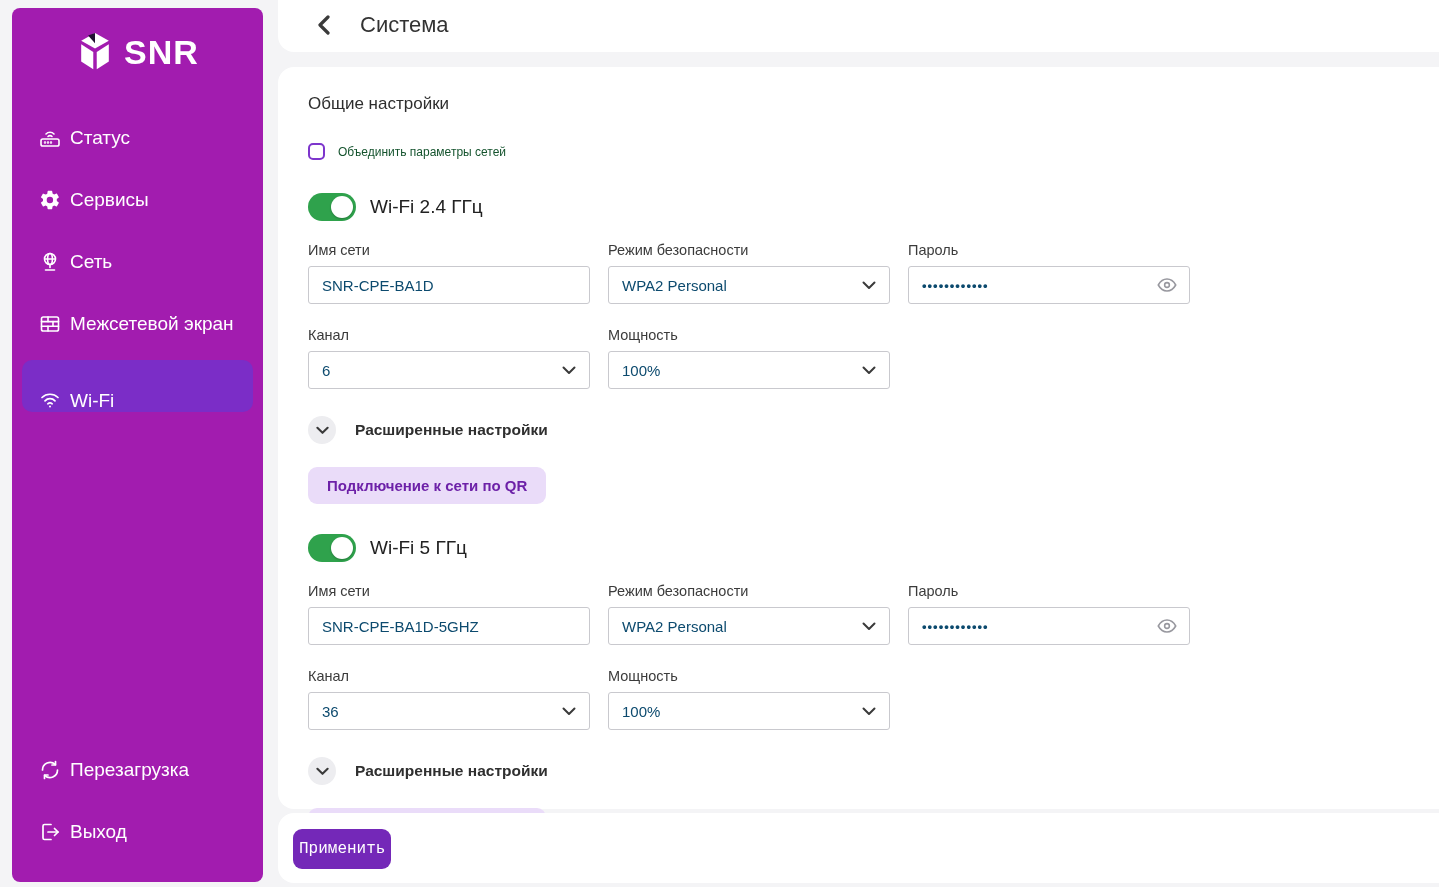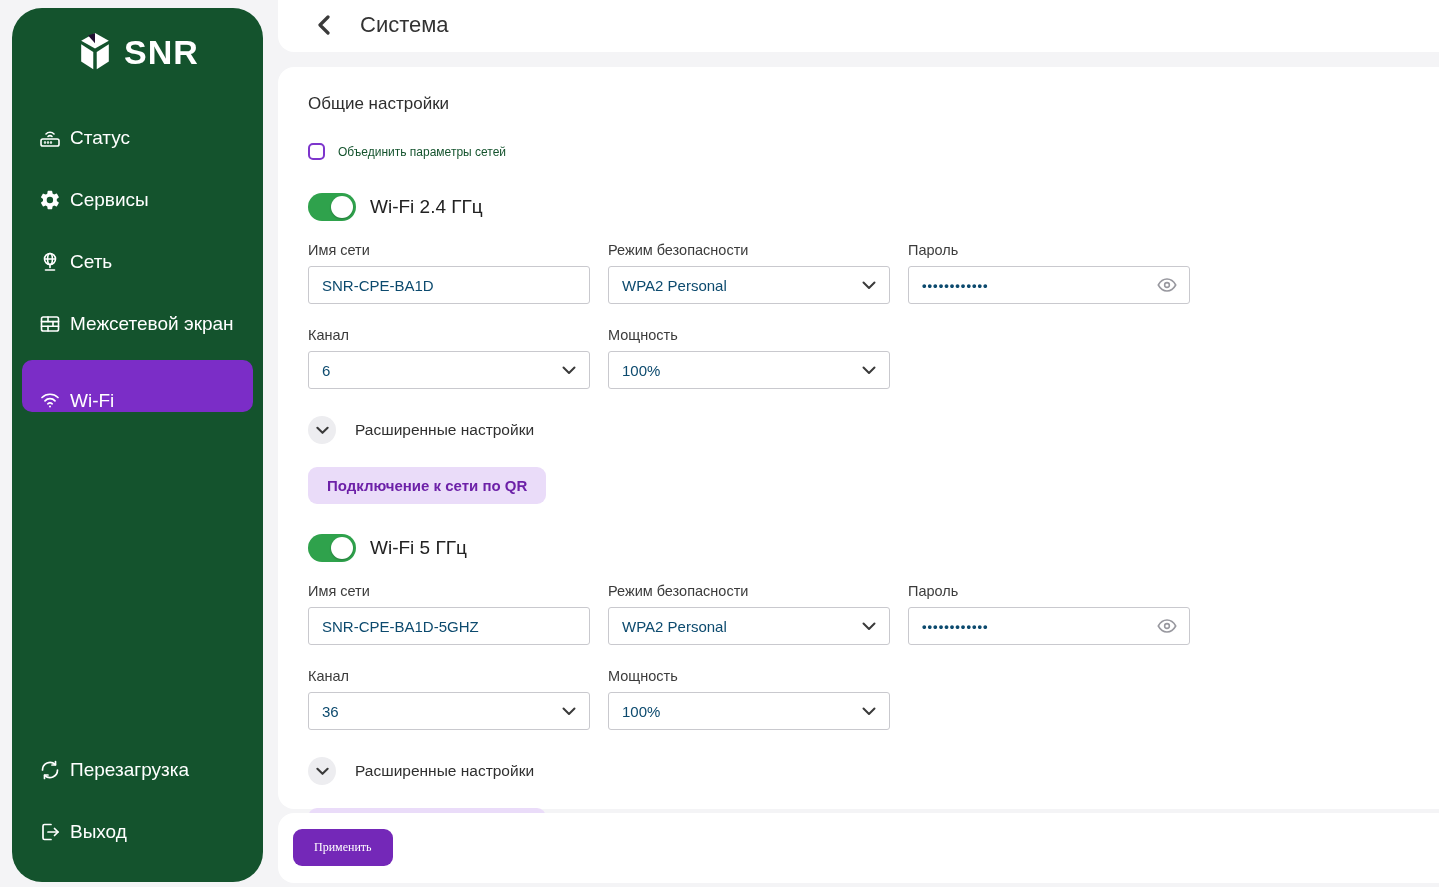--- a/index.html
+++ b/index.html
@@ -6,21 +6,21 @@
   html,body { width:1439px; height:887px; overflow:hidden; }
   body {
     background:#f4f4f6;
     font-family:"Liberation Sans", sans-serif;
     color:#2e2e2e;
     position:relative;
   }
   
   .sidebar {
     position:absolute; left:12px; top:8px; width:251px; height:874px;
-    background:#14532d; border-radius:30px; color:#fff;
+    background:#a21caf; border-radius:8px; color:#fff;
   }
   .logo { display:flex; align-items:center; justify-content:center; gap:10px; margin-top:20px; height:48px; }
   .logo-text { font-size:34px; font-weight:800; letter-spacing:1px; color:#fff; }
   .nav { margin-top:36px; padding:0 10px; }
   .nav-item {
     display:flex; align-items:center; gap:8px; height:52px; margin-bottom:10px;
     padding-left:16px; border-radius:10px; cursor:pointer;
     font-size:19px; font-weight:400; color:#fff;
   }
   .nav-item.active { background:#7b2dc7;align-items:flex-end; }
@@ -65,31 +65,31 @@
   .select { justify-content:space-between; cursor:pointer; }
   .pw-wrap { position:relative; }
   .pw-wrap input { font-weight:bold; letter-spacing:1px; font-size:13px; padding-right:42px; }
   .eye-btn { position:absolute; right:12px; top:8px; width:22px; height:22px; cursor:pointer; }
   
   .advanced-row { display:flex; align-items:center; gap:19px; margin-top:27px; }
   .chev-circle {
     width:28px; height:28px; border-radius:50%; background:#ededf0;
     display:flex; align-items:center; justify-content:center; cursor:pointer;
   }
-  .advanced-label { font-size:15.5px; font-weight:400; color:#2f2f2f; }
+  .advanced-label { font-size:15.5px; font-weight:700; color:#2f2f2f; }
   
   .qr-btn {
     display:inline-block; margin-top:23px; padding:10px 19px; background:#eadcf9;
     border:none; border-radius:9px; color:#6d21a8; font-weight:700; font-size:15px;
     font-family:"Liberation Sans", sans-serif; cursor:pointer;
   }
   
   .apply-btn {
-    padding:11px 21px; background:#7428b8; color:#fff; border:none; border-radius:9px;
-    font-size:12px; font-family:Liberation Serif, serif; cursor:pointer;
+    padding:11px 6px; background:#7428b8; color:#fff; border:none; border-radius:9px;
+    font-size:16px; font-family:Liberation Mono, monospace; cursor:pointer;
   }
   svg { display:block; }
 </style>
 </head>
 <body>
 
 <div class="sidebar">
   <div class="logo">
     <span class="icon" style="width:38px;height:44px;flex-basis:38px;">
       <svg width="38" height="44" viewBox="0 0 44 48">

